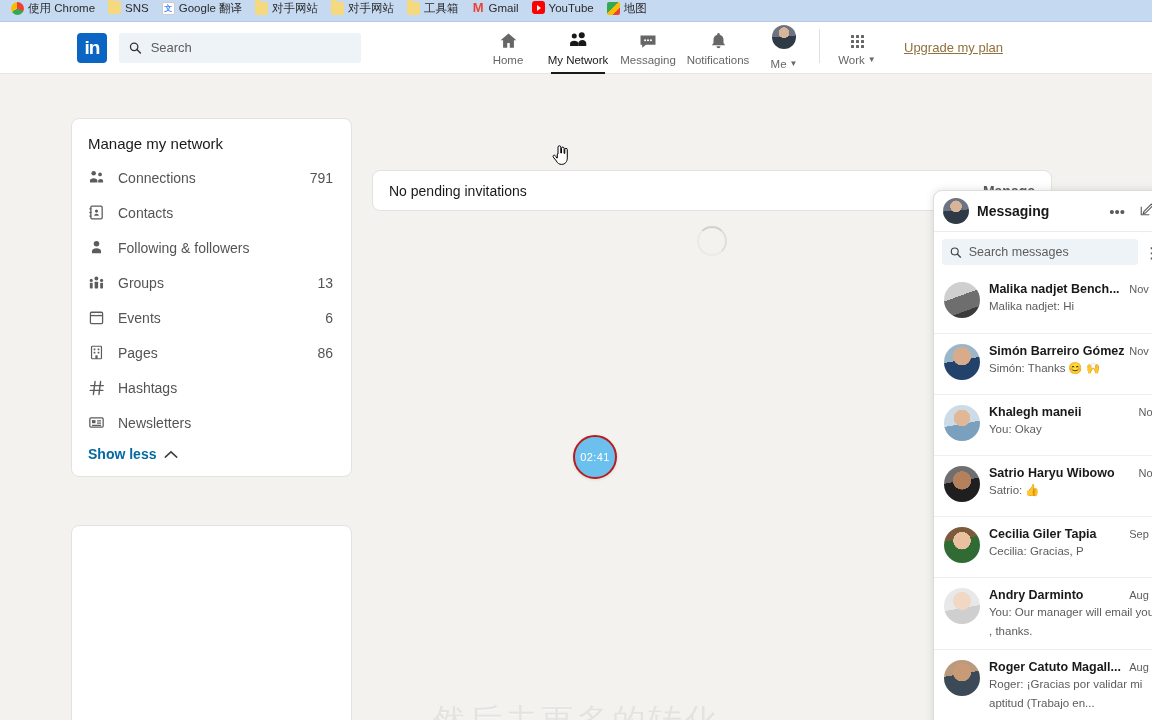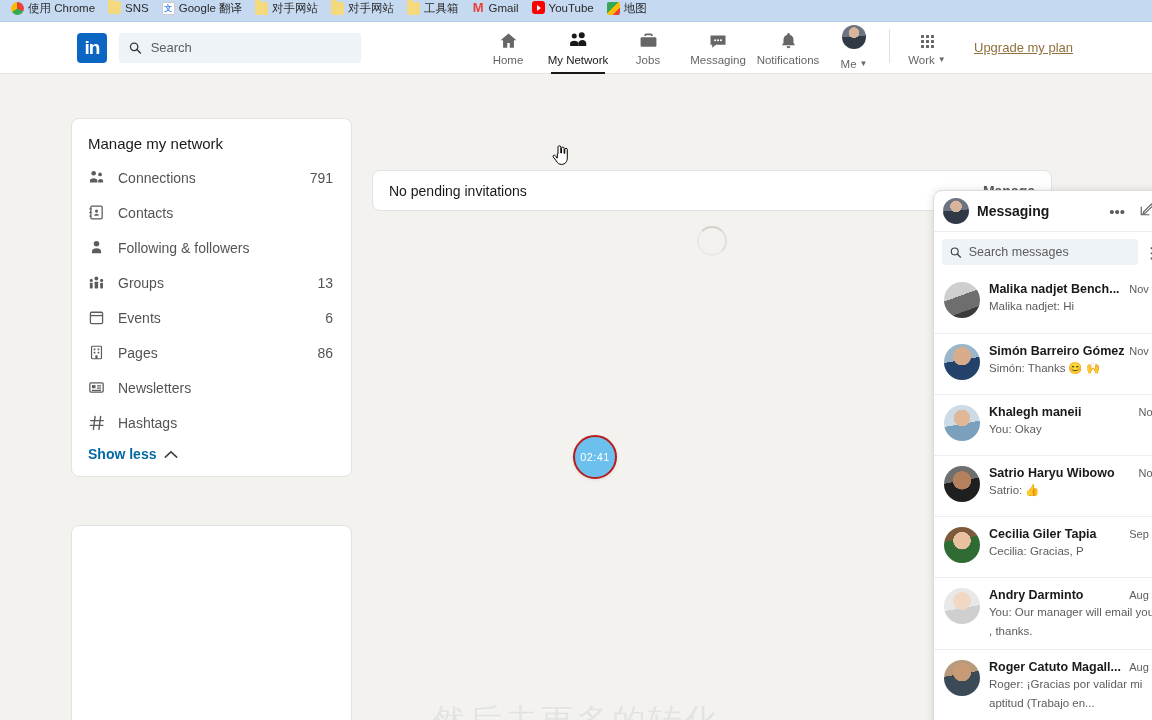--- a/index.html
+++ b/index.html
@@ -337,29 +337,20 @@
           <circle cx="7.5" cy="6" r="3"></circle>
             <circle cx="16.5" cy="5" r="3.6"></circle>
           <path d="M2.5 18v-3c0-2 2.3-3.3 5-3.3s5 1.3 5 3.3v3z"></path>
           <path d="M12.4 18v-3.4c0-2.3 2.3-3.9 4.9-3.9s4.6 1.6 4.6 3.9V18z"></path>
         </svg>
       </span>
       <span>My Network</span>
     </div>
     <div class="nav-item">
       <span class="nav-icon">
-        <svg width="21" height="20" viewBox="0 0 24 24" fill="#666">
-          <path d="M9 3h6a2 2 0 012 2v1h-2V5H9v1H7V5a2 2 0 012-2z"></path>
-          <rect x="2.5" y="7.5" width="19" height="11.5" rx="1.6"></rect>
-        </svg>
-      </span>
-      <span>Jobs</span>
-    </div>
-    <div class="nav-item">
-      <span class="nav-icon">
         <svg width="22" height="20" viewBox="0 0 24 24" fill="#666">
           <path d="M3 5.5h18v11H9.5L5 20.2V16.5H3z"></path>
           <circle cx="8.5" cy="11" r="1.25" fill="#fff"></circle>
           <circle cx="12" cy="11" r="1.25" fill="#fff"></circle>
           <circle cx="15.5" cy="11" r="1.25" fill="#fff"></circle>
         </svg>
       </span>
       <span>Messaging</span>
     </div>
     <div class="nav-item">
@@ -487,42 +478,42 @@
           <rect x="13.6" y="11" width="2.4" height="2.4" fill="#5c5c5c" stroke="none"></rect>
           <rect x="10.4" y="16" width="3.2" height="4.8" fill="#5c5c5c" stroke="none"></rect>
         </svg>
       </span>
       <span class="side-label">Pages</span>
       <span class="side-count">86</span>
     </div>
 
     <div class="side-row">
       <span class="side-ico">
+        <svg width="18" height="18" viewBox="0 0 24 24" fill="none" stroke="#5c5c5c" stroke-width="1.9" stroke-linecap="round">
+          <line x1="9.4" y1="3.4" x2="7.2" y2="20.6"></line>
+          <line x1="16.8" y1="3.4" x2="14.6" y2="20.6"></line>
+          <line x1="3.6" y1="8.8" x2="20.4" y2="8.8"></line>
+          <line x1="3.0" y1="15.2" x2="19.8" y2="15.2"></line>
+        </svg>
+      </span>
+      <span class="side-label">Hashtags</span>
+      <span class="side-count"></span>
+    </div>
+
+    <div class="side-row">
+      <span class="side-ico">
         <svg width="17" height="17" viewBox="0 0 24 24" fill="none" stroke="#5c5c5c" stroke-width="1.8">
           <rect x="2.6" y="5.4" width="18.8" height="13.2" rx="1.6"></rect>
           <rect x="5.6" y="8.6" width="5" height="4.4" fill="#5c5c5c" stroke="none"></rect>
           <line x1="12.8" y1="9.6" x2="18.4" y2="9.6"></line>
           <line x1="12.8" y1="13" x2="18.4" y2="13"></line>
           <line x1="5.6" y1="16" x2="18.4" y2="16"></line>
         </svg>
       </span>
       <span class="side-label">Newsletters</span>
-      <span class="side-count"></span>
-    </div>
-
-    <div class="side-row">
-      <span class="side-ico">
-        <svg width="18" height="18" viewBox="0 0 24 24" fill="none" stroke="#5c5c5c" stroke-width="1.9" stroke-linecap="round">
-          <line x1="9.4" y1="3.4" x2="7.2" y2="20.6"></line>
-          <line x1="16.8" y1="3.4" x2="14.6" y2="20.6"></line>
-          <line x1="3.6" y1="8.8" x2="20.4" y2="8.8"></line>
-          <line x1="3.0" y1="15.2" x2="19.8" y2="15.2"></line>
-        </svg>
-      </span>
-      <span class="side-label">Hashtags</span>
       <span class="side-count"></span>
     </div>
 
     <div id="show-less">
       <span>Show less</span>
       <svg width="14" height="9" viewBox="0 0 16 10">
         <polyline points="1.5,8 8,2 14.5,8" fill="none" stroke="#3d3d3d" stroke-width="1.7" stroke-linecap="round"></polyline>
       </svg>
     </div>
   </div>

